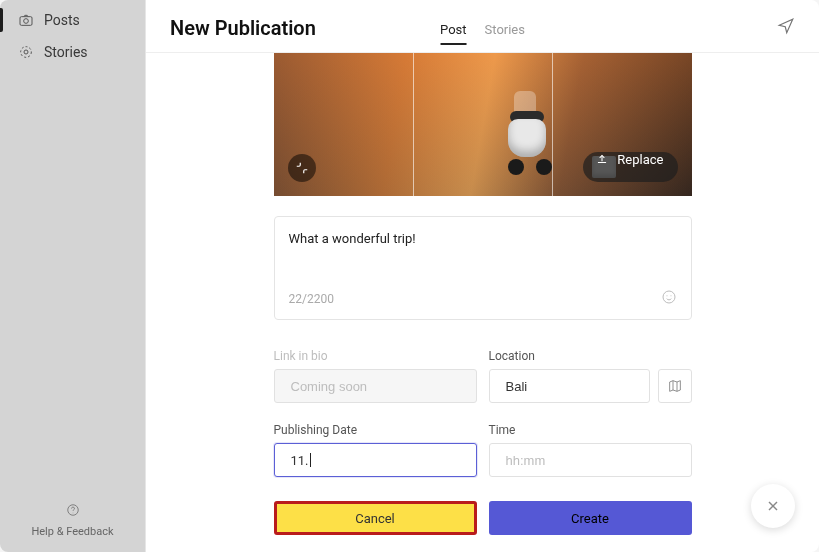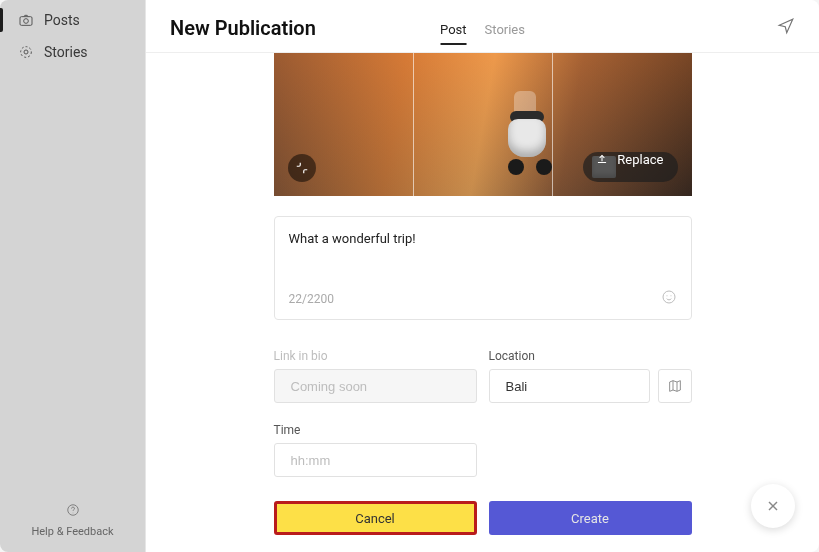--- a/index.html
+++ b/index.html
@@ -74,21 +74,21 @@
   .input::placeholder { color: #bdbdbd; }
   .loc-row { display: flex; gap: 8px; }
   .map-btn { width: 34px; height: 34px; border: 1px solid #e1e1e1; border-radius: 3px; display: flex; align-items: center; justify-content: center; cursor: pointer; flex-shrink: 0; }
   .map-btn svg { width: 16px; height: 16px; stroke: #888; fill: none; stroke-width: 1.4; }
 
   .date-row, .time-row { margin-top: 14px; }
 
   .button-row { display: grid; grid-template-columns: 1fr 1fr; column-gap: 12px; margin-top: 24px; }
   .btn { height: 34px; border-radius: 3px; font-size: 13px; display: flex; align-items: center; justify-content: center; cursor: pointer; }
   .btn-cancel { border: 3px solid #b91c1c; background: #fde047; color: #333; }
-  .btn-create { border: none; background: #5558d5; color: #e5e5e5; }
+  .btn-create { border: none; background: #5558d5; color: #000000; }
 
   
   .close-fab { position: absolute; right: 24px; bottom: 24px; width: 44px; height: 44px; border-radius: 50%; background: #fff; box-shadow: 0 2px 8px rgba(0,0,0,0.15); display: flex; align-items: center; justify-content: center; cursor: pointer; }
   .close-fab svg { width: 16px; height: 16px; stroke: #888; fill: none; stroke-width: 2; }
 
   .caret { display: inline-block; width: 1px; height: 14px; background: #222; vertical-align: middle; margin-left: 1px; animation: blink 1s step-start infinite; }
   @keyframes blink { 50% { opacity: 0; } }
 </style>
 </head>
 <body>
@@ -201,20 +201,27 @@
               <div class="map-btn">
                 <svg viewBox="0 0 24 24">
                     <path d="M9 4l-5 2v14l5-2 6 2 5-2V4l-5 2-6-2z"></path>
                     <path d="M9 4v14"></path>
                     <path d="M15 6v14"></path>
                   </svg>
               </div>
             </div>
           </div>
 
+          <div class="date-row">
+            <div class="field-label">Publishing Date</div>
+            <div class="input focused" style="display:flex;align-items:center;">
+              <span>11.</span>
+                <span class="caret"></span>
+            </div>
+          </div>
           <div class="time-row">
             <div class="field-label">Time</div>
             <input class="input" placeholder="hh:mm" style="">
           </div>
         </div>
 
         <div class="button-row">
           <div class="btn btn-cancel">Cancel</div>
           <div class="btn btn-create">Create</div>
         </div>

